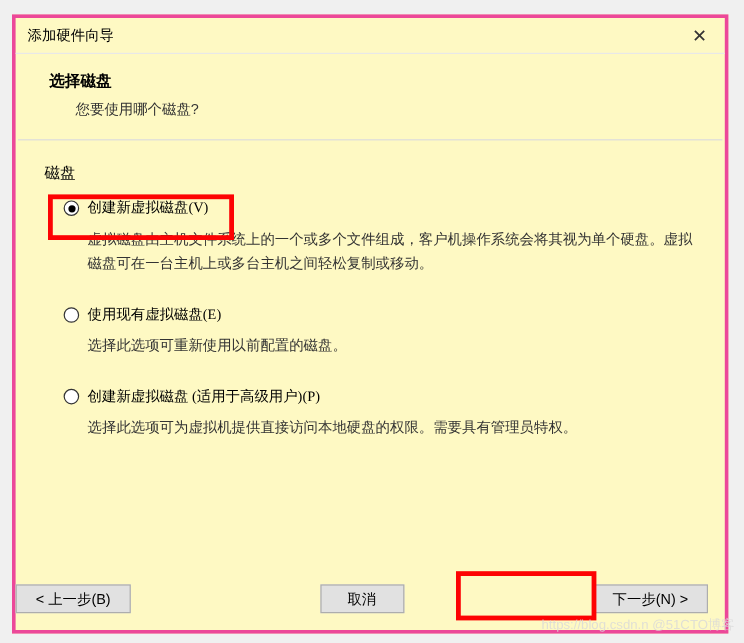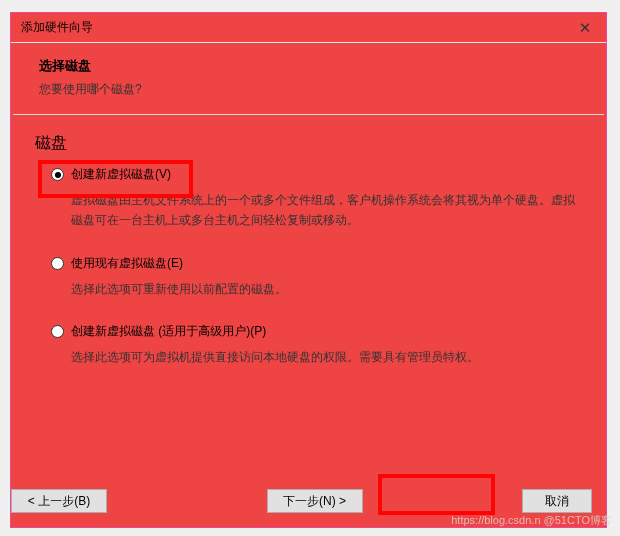--- a/index.html
+++ b/index.html
@@ -14,22 +14,22 @@
       width: 620px;
       height: 536px;
       position: relative;
     }
     .dialog {
       position: absolute;
       left: 10px;
       top: 12px;
       width: 597px;
       height: 516px;
-      background: #ef4444;
-      border: 1px solid #ec4899;
+      background: #fef9c3;
+      border: 3px solid #ec4899;
       display: flex;
       flex-direction: column;
     }
     .titlebar {
       height: 30px;
       display: flex;
       align-items: center;
       padding-left: 10px;
       border-bottom: 1px solid #e8e8e8;
     }
@@ -53,45 +53,47 @@
     }
     .header-title {
       font-size: 13px;
       font-weight: bold;
       color: #000;
     }
     .header-sub {
       font-size: 12px;
       color: #333;
       margin-top: 6px;
+      margin-left: 22px;
     }
     .sep {
       height: 1px;
       background: #dcdcdc;
       margin: 0 2px 0 2px;
     }
     .content {
       flex: 1;
       padding: 18px 24px 8px 24px;
     }
     .group-label {
-      font-size: 16px;
+      font-size: 13px;
       color: #000;
       margin-bottom: 12px;
     }
     .options {
       padding-left: 16px;
     }
     .option {
       margin-bottom: 24px;
     }
     .radio-row {
       display: flex;
       align-items: center;
       gap: 7px;
+      font-family: Liberation Serif, serif;
     }
     .radio {
       width: 13px;
       height: 13px;
       border-radius: 50%;
       border: 1px solid #333;
       display: inline-flex;
       align-items: center;
       justify-content: center;
       background: #fff;
@@ -204,22 +206,22 @@
             <span class="radio-label">创建新虚拟磁盘 (适用于高级用户)(P)</span>
           </div>
           <div class="option-desc">选择此选项可为虚拟机提供直接访问本地硬盘的权限。需要具有管理员特权。</div>
         </div>
 
       </div>
     </div>
 
     <div class="button-row">
       <div class="btn">&lt; 上一步(B)</div>
+      <div class="btn" style="min-width:70px;">取消</div>
       <div class="btn">下一步(N) &gt;</div>
-      <div class="btn" style="min-width:70px;">取消</div>
     </div>
 
     <div class="highlight-red" style="left:27px; top:117px; width:155px; height:38px;"></div>
     <div class="highlight-red" style="left:367px; top:431px; width:117px; height:41px;"></div>
 
   </div>
 </div>
 
 <div class="watermark">https://blog.csdn.n @51CTO博客</div>
 

